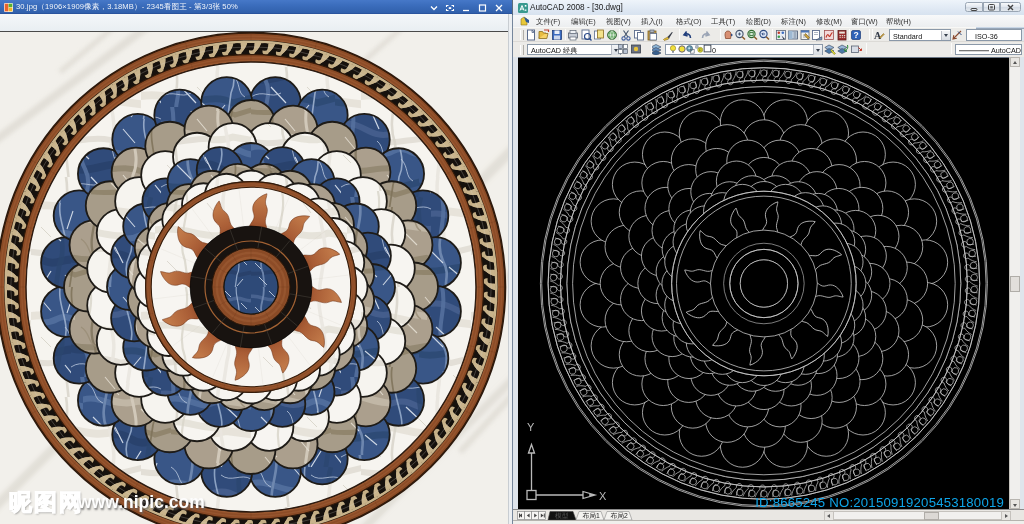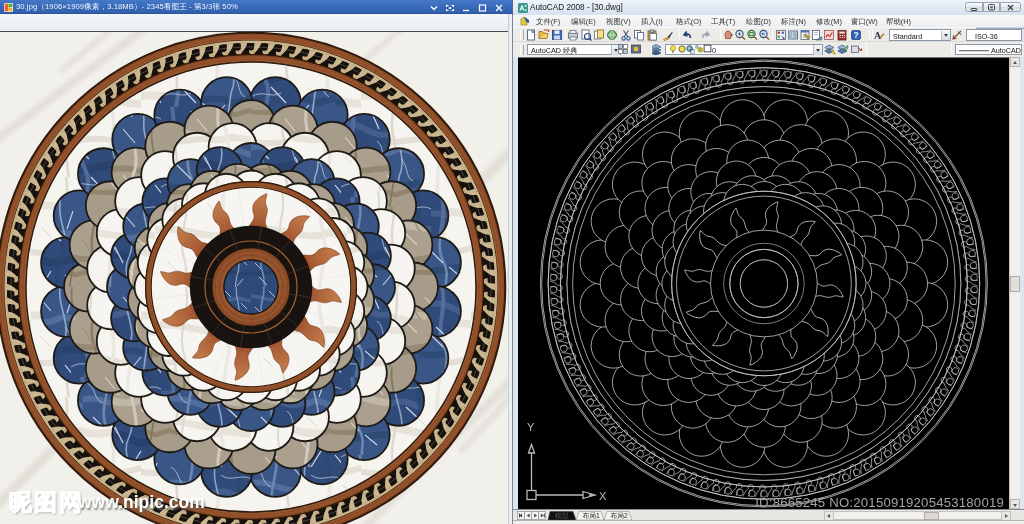--- a/index.html
+++ b/index.html
@@ -26,21 +26,21 @@
 .sep { position:absolute; width:1px; height:11px; background:#b9b6b0; border-right:1px solid #fbfbfa; }
 .grip { position:absolute; width:4px; height:10px; border-left:1px solid #fff; border-right:1px solid #b0ada7;  }
 .combo { position:absolute; background:#fff; border:1px solid #8a98a8; height:11.5px; }
 .combo .ct { position:absolute; left:3px; top:1.6px; font-size:7.2px; color:#111; white-space:nowrap; }
 .combo .ar { position:absolute; right:0.5px; top:0.5px; width:9px; height:9.5px; background:linear-gradient(180deg,#f4f5f7,#d8dce2); border-left:1px solid #b8bcc4; }
 .combo .ar:after { content:""; position:absolute; left:2px; top:3.5px; border-left:2.6px solid transparent; border-right:2.6px solid transparent; border-top:3.4px solid #38414e; }
 #dwg { position:absolute; left:6px; top:57px; width:491px; height:452px; background:#000; border-top:1px solid #6a7685; }
 #vscroll { position:absolute; left:497px; top:57px; width:11px; height:452px; background:#f0efed; border-left:1px solid #c5c2bd; }
 #tabbar { position:absolute; left:0; top:509px; width:512px; height:10.5px; background:#e9e7e3; border-top:1px solid #8a8a8a; border-left:1px solid #8ea0b5; }
 #botstrip { position:absolute; left:0; top:519.5px; width:512px; height:4.5px; background:#f0efec; border-top:1px solid #b5b3ae; border-left:1px solid #8ea0b5; }
-#cadwm { position:absolute; right:5px; top:437px; font-size:13.2px; color:#a3a3a3; letter-spacing:0.2px; }
+#cadwm { position:absolute; right:5px; top:437px; font-size:13.2px; color:#0ea5e9; letter-spacing:0.2px; }
 .wbtn { position:absolute; top:1.5px; height:10px; background:linear-gradient(180deg,#f8fafc,#e2e8ef 48%,#d3dbe4 52%,#e4e9ef); border:1px solid #9aa6b4; }
 .mdib { position:absolute; top:1.6px; width:9.5px; height:9px; background:linear-gradient(180deg,#fbfbfb,#dfe2e6); border:1px solid #9aa2ae; }
 .mdib svg, .wbtn svg { display:block; margin:0 auto; }
 </style></head>
 <body>
 <div id="page">
   <div id="left">
     <svg id="photo" width="512" height="492">
         <defs>
 <pattern id="mblA" patternUnits="userSpaceOnUse" width="90" height="90">

